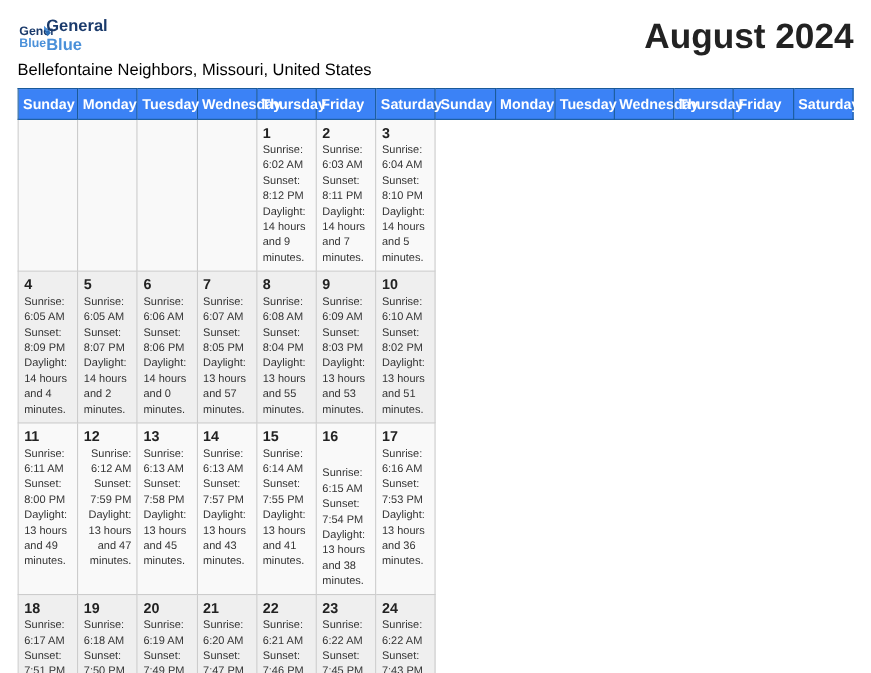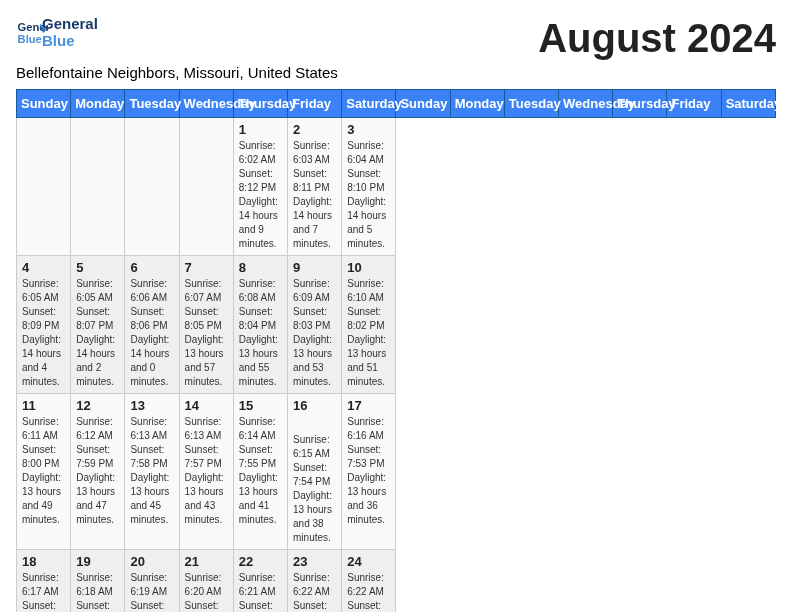--- a/index.html
+++ b/index.html
@@ -22,21 +22,21 @@
       gap: 4px;
     }
     .logo-icon {
       width: 32px;
       height: 32px;
     }
     .title-area {
       text-align: right;
     }
     .main-title {
-      font-size: 40px;
+      font-size: 32px;
       font-weight: bold;
       color: #222;
       line-height: 1.1;
     }
     .subtitle {
       font-size: 15px;
       color: #000000;
       text-align: left;
       margin-bottom: 8px;
     }
@@ -208,21 +208,21 @@
       <tr>
         <td>
           <span class="day-num">11</span>
           <div class="day-info" style="white-space: pre-line;">Sunrise: 6:11 AM
 Sunset: 8:00 PM
 Daylight: 13 hours
 and 49 minutes.</div>
         </td>
         <td>
           <span class="day-num">12</span>
-          <div class="day-info" style="white-space: pre-line;">Sunrise: 6:12 AM
+          <div class="day-info" style="white-space: pre-line; text-align: right;">Sunrise: 6:12 AM
 Sunset: 7:59 PM
 Daylight: 13 hours
 and 47 minutes.</div>
         </td>
         <td>
           <span class="day-num">13</span>
           <div class="day-info" style="white-space: pre-line;">Sunrise: 6:13 AM
 Sunset: 7:58 PM
 Daylight: 13 hours
 and 45 minutes.</div>

